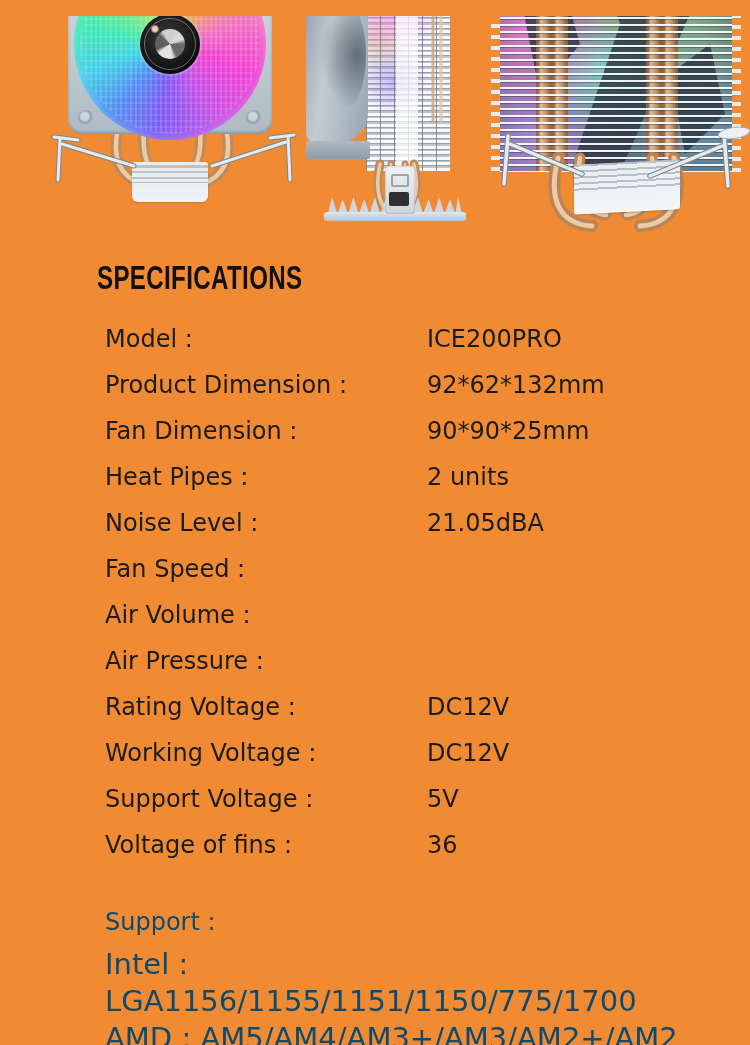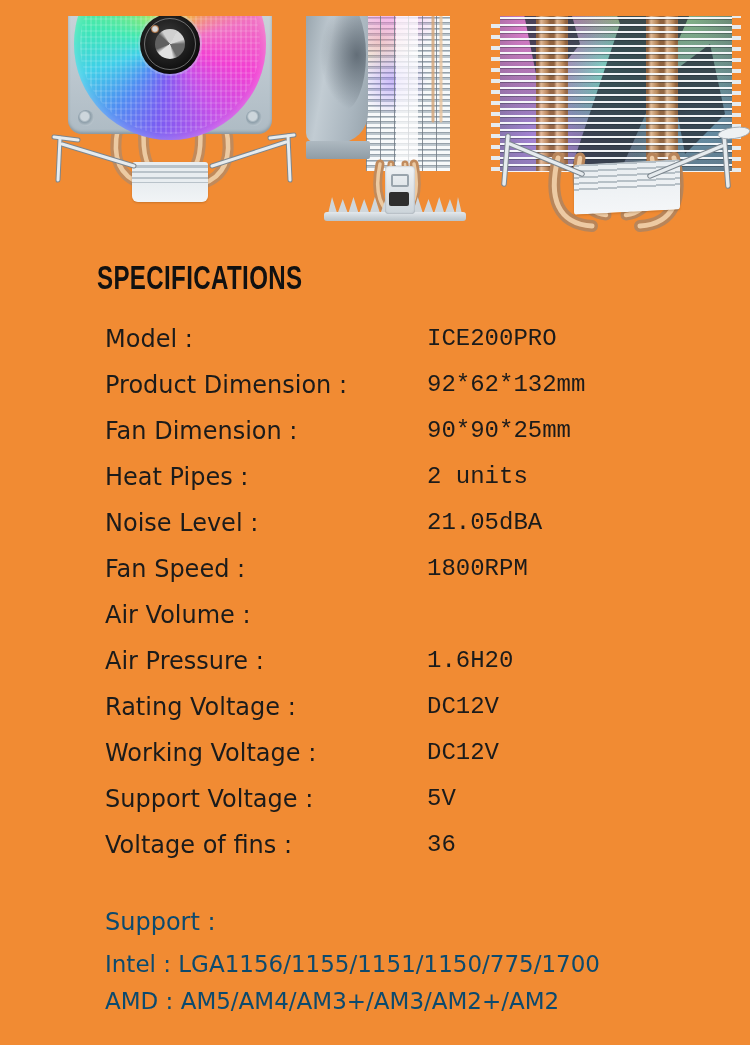--- a/index.html
+++ b/index.html
@@ -120,25 +120,25 @@
   .spec-title{position:absolute;left:97px;top:243px;margin:0;
     font-family:"Liberation Sans",sans-serif;
     font-size:33px;font-weight:bold;color:#111;
     letter-spacing:.5px;
     transform:scaleX(.73);transform-origin:left top;
     white-space:nowrap;}
   .spec-table{position:absolute;left:105px;top:300px;width:600px;}
   .spec-row{display:flex;height:46px;align-items:flex-start;
     font-size:24px;line-height:46px;color:#1b1b1b;}
   .spec-label{width:322px;flex:0 0 322px;}
-  .spec-value{flex:1;font-family:Liberation Mono, monospace;}
+  .spec-value{flex:1;}
   .support{position:absolute;left:105px;top:886px;width:620px;
     font-size:24px;color:#0c4a6e;}
   .support-title{line-height:40px;margin-bottom:4px;}
-  .support-line{line-height:37px;font-size:23px;}
+  .support-line{line-height:37px;font-size:29px;}
 </style>
 </head>
 <body style="background: rgb(241, 139, 51);">
 
 <div class="page">
 
   <div class="render img-front">
     <svg class="pipes1" width="244" height="200" viewBox="0 0 244 200">
       <g fill="none" stroke-linecap="round">
         <path d="M66,112 C60,140 66,160 90,168" stroke="#c08a5c" stroke-width="11"></path>
@@ -266,28 +266,26 @@
     <div class="spec-row">
       <span class="spec-label">Heat Pipes :</span>
       <span class="spec-value">2 units</span>
     </div>
     <div class="spec-row">
       <span class="spec-label">Noise Level :</span>
       <span class="spec-value">21.05dBA</span>
     </div>
     <div class="spec-row">
       <span class="spec-label">Fan Speed :</span>
-      <span class="spec-value">1800RPM</span>
     </div>
     <div class="spec-row">
       <span class="spec-label">Air Volume :</span>
     </div>
     <div class="spec-row">
       <span class="spec-label">Air Pressure :</span>
-      <span class="spec-value">1.6H20</span>
     </div>
     <div class="spec-row">
       <span class="spec-label">Rating Voltage :</span>
       <span class="spec-value">DC12V</span>
     </div>
     <div class="spec-row">
       <span class="spec-label">Working Voltage :</span>
       <span class="spec-value">DC12V</span>
     </div>
     <div class="spec-row">

